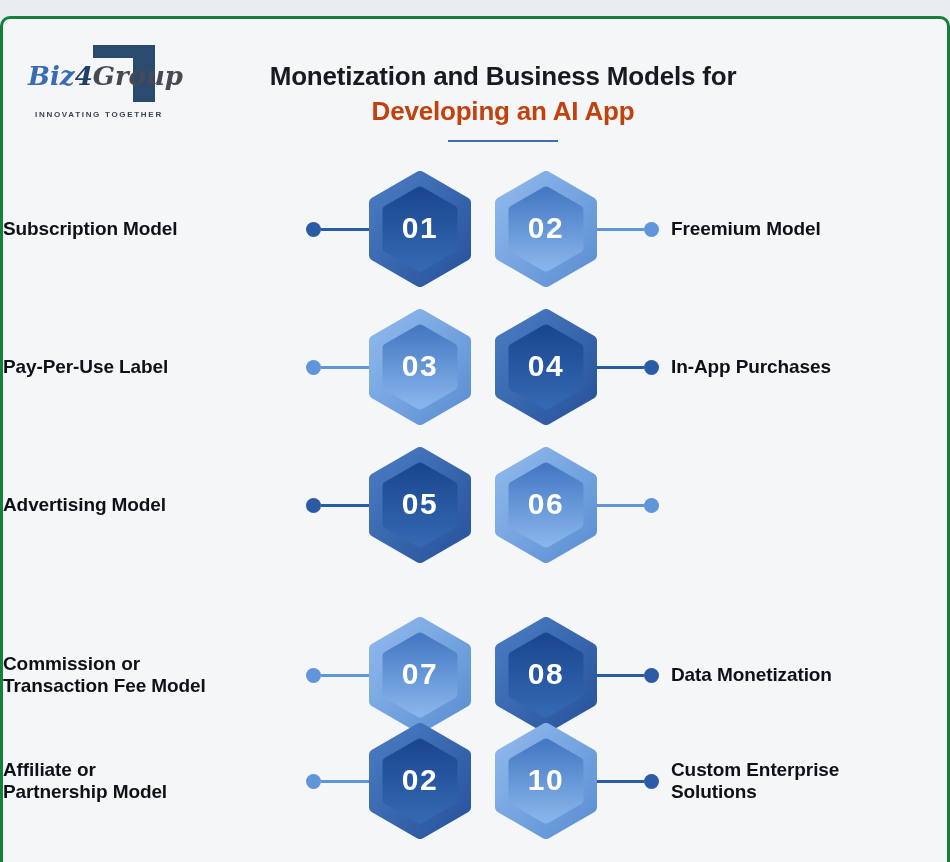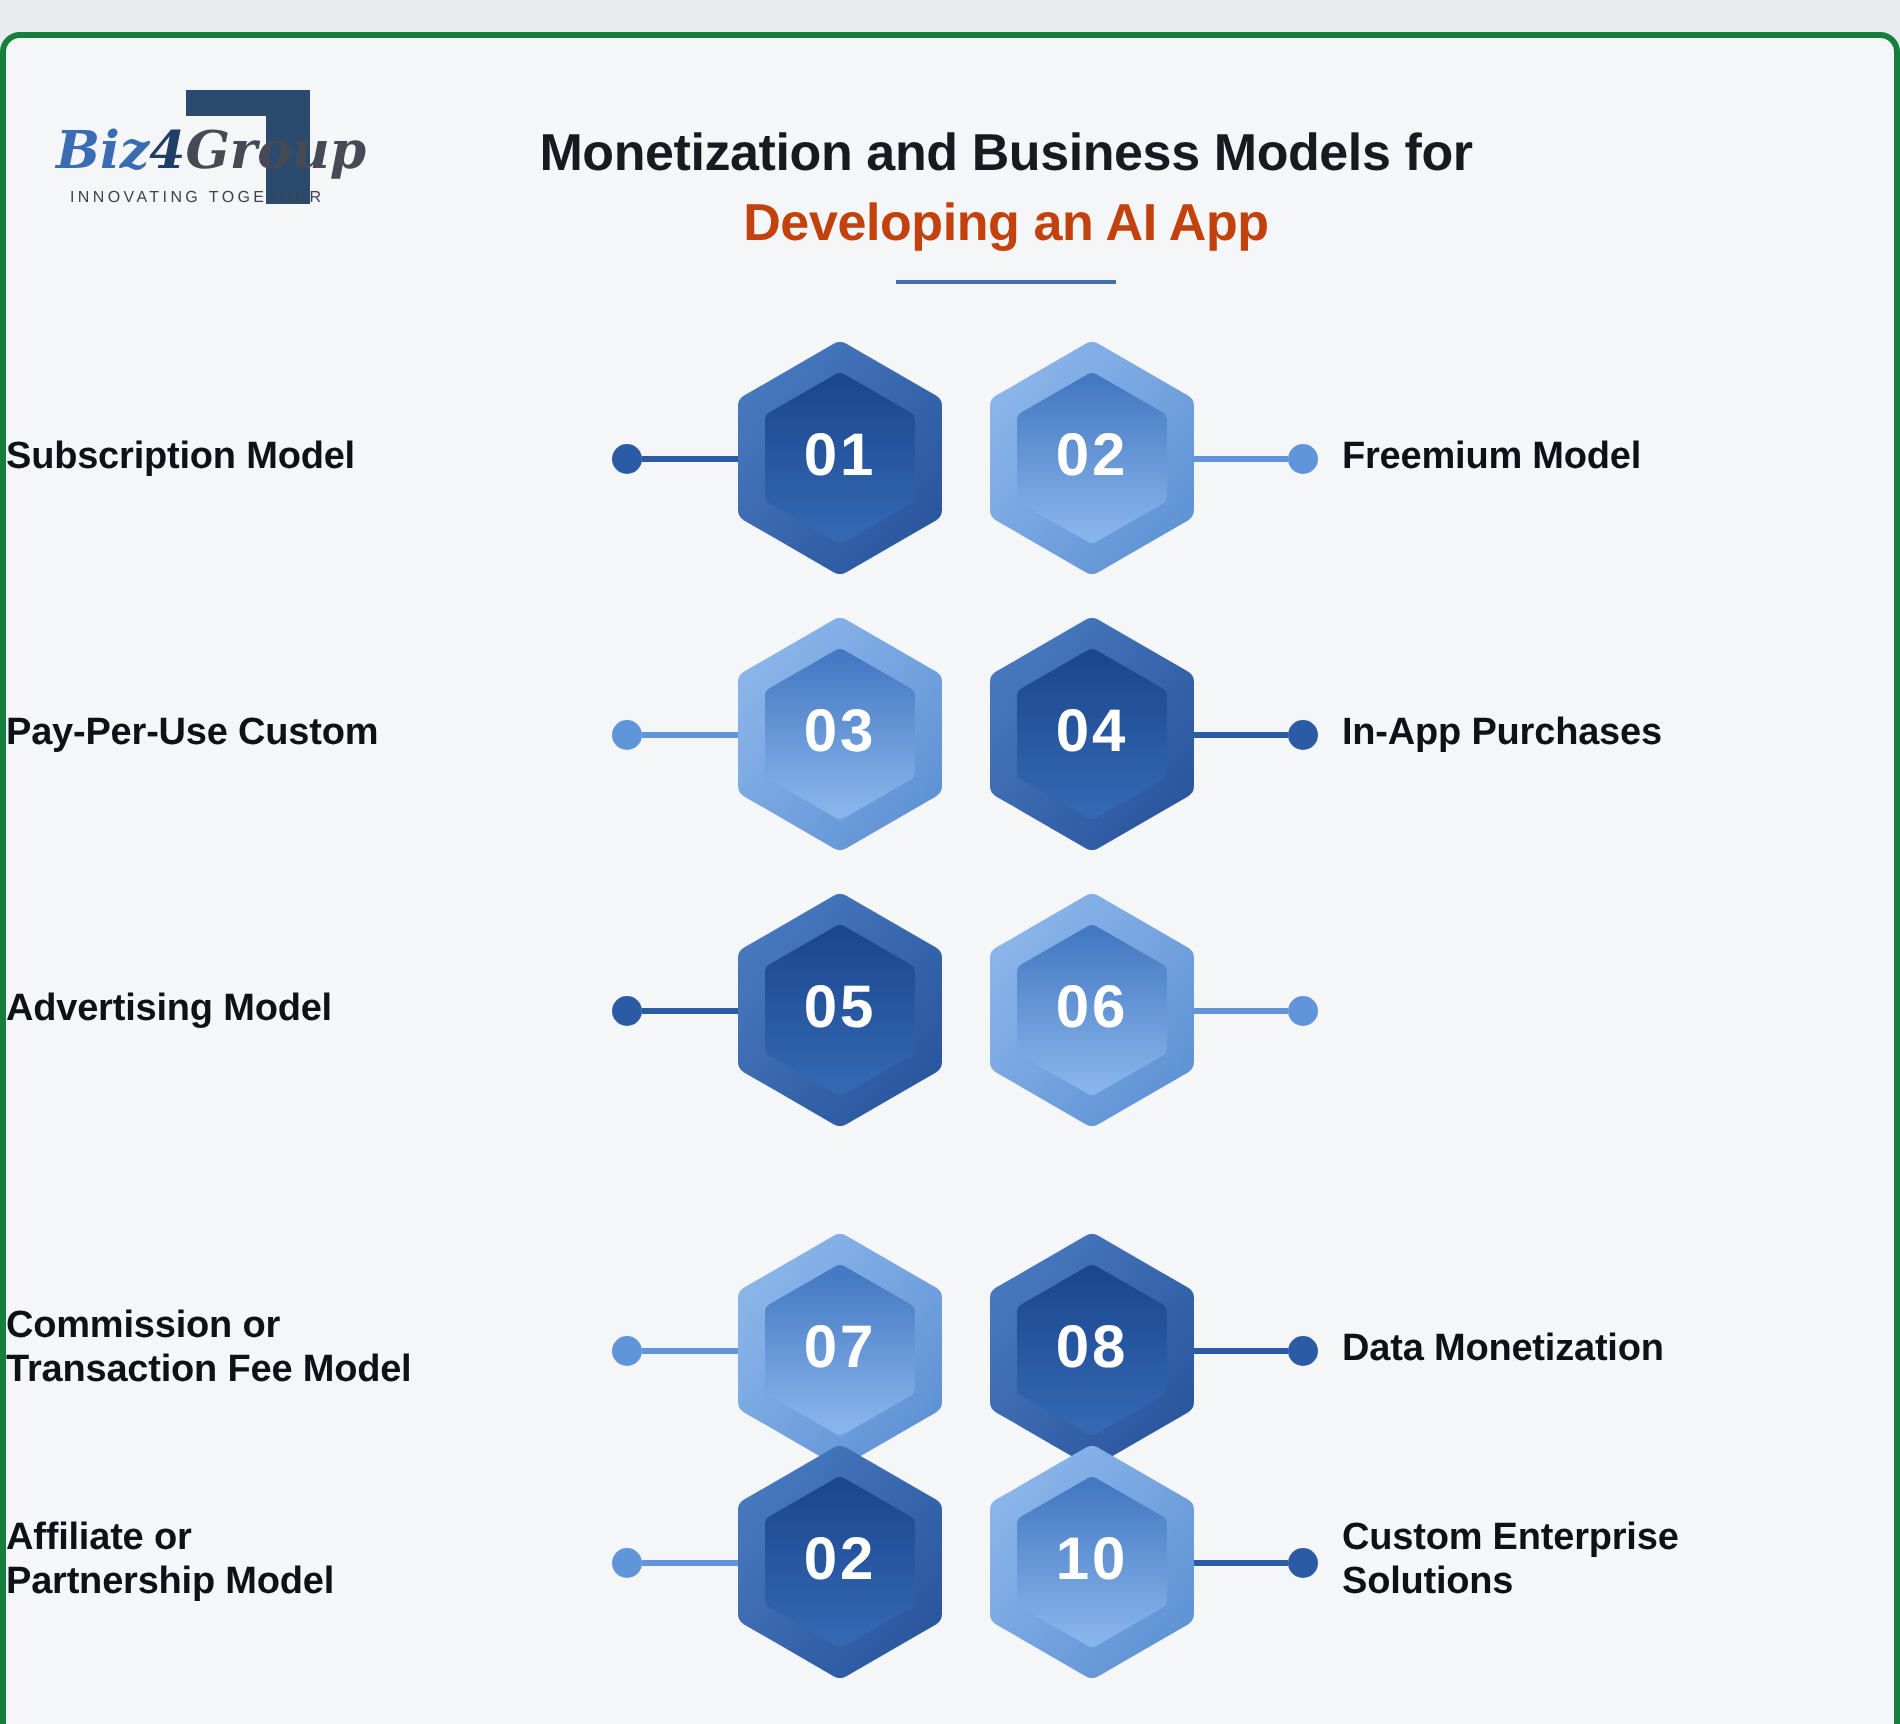--- a/index.html
+++ b/index.html
@@ -10,21 +10,21 @@
   }
   
   .logo{position:absolute;left:25px;top:20px;width:145px;height:72px;}
   .bracket-top{position:absolute;left:65px;top:6px;width:62px;height:13px;background:#2a4a6e;}
   .bracket-col{position:absolute;left:105px;top:6px;width:22px;height:57px;background:#2a4a6e;}
   .logo-word{position:absolute;left:0;top:22px;font-family:"DejaVu Serif",serif;font-style:italic;
     font-size:26px;font-weight:700;white-space:nowrap;z-index:2;}
   .logo-word .biz{color:#3a6cb3;}
   .logo-word .four{color:#203e66;}
   .logo-word .group{color:#474a54;}
-  .logo-tagline{position:absolute;left:7px;top:55px;font-size:8px;font-weight:400;
+  .logo-tagline{position:absolute;left:7px;top:71px;font-size:8px;font-weight:700;
     letter-spacing:1.7px;color:#3c4450;z-index:2;white-space:nowrap;}
   
   .title{position:absolute;left:0;top:42px;width:100%;text-align:center;padding-left:28px;}
   .title-line1{font-size:26px;font-weight:600;color:#171a20;letter-spacing:-0.2px;}
   .title-line2{margin-top:4px;font-size:26px;font-weight:700;color:#c2410c;letter-spacing:-0.2px;}
   .title-underline{width:110px;height:2px;background:#3f6fae;margin:13px auto 0;}
   
   .row{position:absolute;left:0;width:950px;height:120px;}
   .row-1{top:150px}.row-2{top:288px}.row-3{top:426px}.row-4{top:596px}.row-5{top:702px}
   .label{position:absolute;top:50%;transform:translateY(-50%);
@@ -121,21 +121,21 @@
       <span class="num">02</span>
     </div>
     <div class="connector connector-right" data-conn="light">
       <span class="line"></span>
         <span class="dot"></span>
     </div>
     <div class="label label-right">Freemium Model</div>
   </div>
 
   <div class="row row-2">
-    <div class="label label-left">Pay-Per-Use Custom</div>
+    <div class="label label-left">Pay-Per-Use Label</div>
     <div class="connector connector-left" data-conn="light">
       <span class="dot"></span>
         <span class="line"></span>
     </div>
     <div class="hex hex-left" data-variant="light">
       <svg viewBox="0 0 106 116">
         <g class="shape-dark">
             <polygon points="53,6 98,32 98,84 53,110 8,84 8,32" fill="url(#gdo)" stroke="url(#gdo)" stroke-width="12" stroke-linejoin="round"></polygon>
             <polygon points="53,20 86,39 86,77 53,96 20,77 20,39" fill="url(#gdi)" stroke="url(#gdi)" stroke-width="9" stroke-linejoin="round"></polygon>
           </g>

